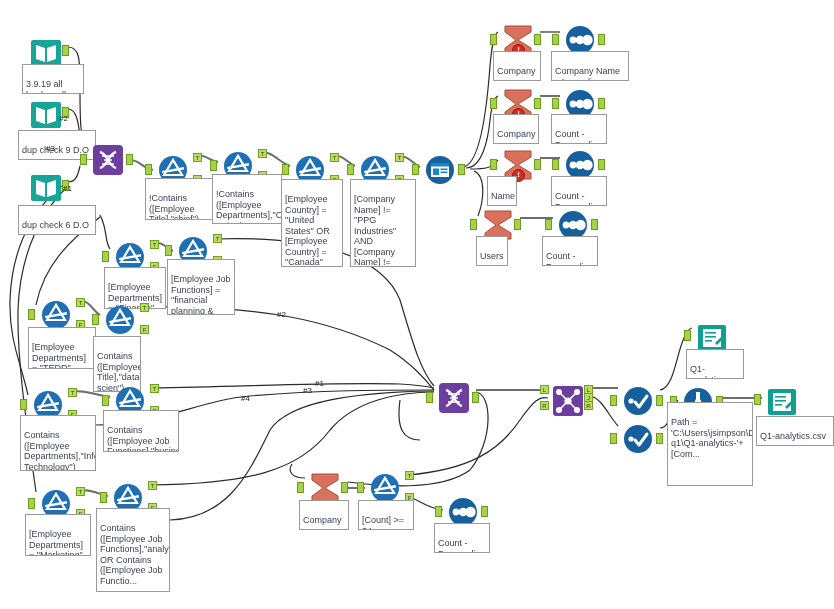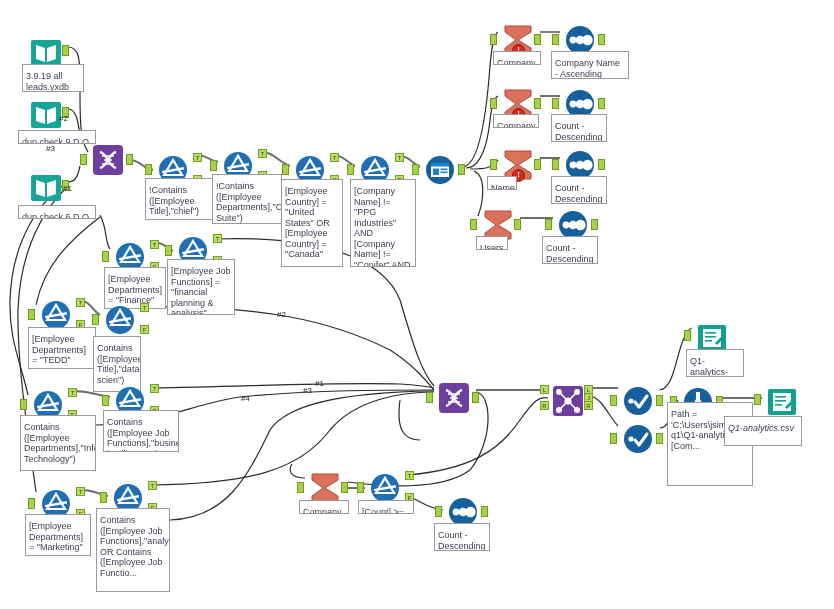--- a/index.html
+++ b/index.html
@@ -1,21 +1,21 @@
 <!DOCTYPE html>
 <html><head>
 <meta charset="utf-8">
 <style>
   html,body{margin:0;padding:0;background:#ffffff;}
   body{font-family:"Liberation Sans",sans-serif;}
   #canvas{position:relative;width:834px;height:609px;background:#ffffff;overflow:hidden;}
   .node{position:absolute;width:40px;height:40px;}
   .node svg{display:block;width:40px;height:40px;}
   .lbl{position:absolute;border:1px solid #9a9a9a;background:#ffffff;color:#3a3f52;
-       font-size:9px;line-height:10.5px;padding:6px 3px;box-sizing:border-box;
+       font-size:9px;line-height:10.5px;padding:14px 3px;box-sizing:border-box;
        font-family:"Liberation Sans",sans-serif;overflow:hidden;}
   .anchor{position:absolute;width:7px;height:11px;background:#a6d24a;border:1px solid #6f9c1f;
           box-sizing:border-box;}
   .anchor-t{position:absolute;width:9px;height:9px;background:#b9dd63;border:1px solid #74a024;
      box-sizing:border-box;font-size:6px;color:#2b4b0a;text-align:center;line-height:8px;
      font-family:"Liberation Sans",sans-serif;}
   .connlbl{position:absolute;font-size:8px;color:#222;font-family:"Liberation Sans",sans-serif;}
   svg.wires{position:absolute;left:0;top:0;width:834px;height:609px;overflow:visible;}
   .wire{fill:none;stroke:#2b2b2b;stroke-width:1.2;}
   .wire.thick{stroke:#6e6e6e;stroke-width:2;}
@@ -437,21 +437,21 @@
         <svg viewBox="0 0 40 40">
         <rect x="6" y="7" width="28" height="26" rx="2" fill="#11a08f"></rect>
         <rect x="11" y="11" width="18" height="18" fill="#ffffff"></rect>
         <rect x="13" y="14" width="11" height="1.6" fill="#11a08f"></rect>
         <rect x="13" y="18" width="11" height="1.6" fill="#11a08f"></rect>
         <rect x="13" y="22" width="7" height="1.6" fill="#11a08f"></rect>
         <path d="M23 25 L29 19 L31 21 L25 27 Z" fill="#11a08f"></path>
       </svg>
       </div>
       <div class="anchor" style="left: 754px; top: 394px;"></div>
-      <div class="lbl" style="left: 724px; top: 416px; width: 78px; height: 30px; font-style: italic;">Q1-analytics.csv</div>
+      <div class="lbl" style="left: 756px; top: 416px; width: 78px; height: 30px;">Q1-analytics.csv</div>
       <div class="node" style="left: 305px; top: 468px;">
         <svg viewBox="0 0 40 40">
         <path d="M7 6 L33 6 L33 12 L20 20 L33 28 L33 34 L7 34 L7 28 L18 20 L7 12 Z" fill="#d9715c" stroke="#b04a36" stroke-width="1"></path>
       </svg>
       </div>
       <div class="anchor" style="left: 297px; top: 482px;"></div>
       <div class="anchor" style="left: 341px; top: 482px;"></div>
       <div class="lbl" style="left: 299px; top: 500px; width: 50px; height: 14px;">Company</div>
       <div class="node" style="left: 365px; top: 468px;">
         <svg viewBox="0 0 40 40">

